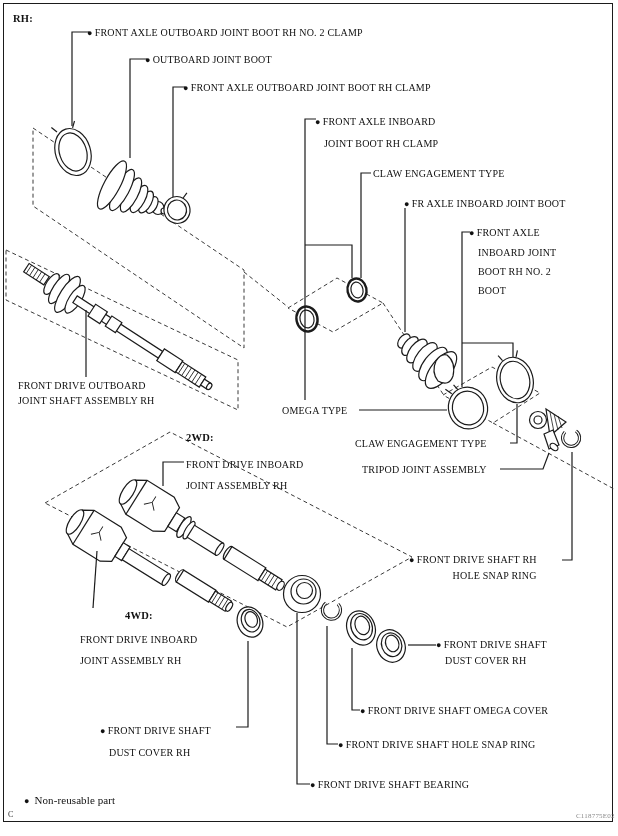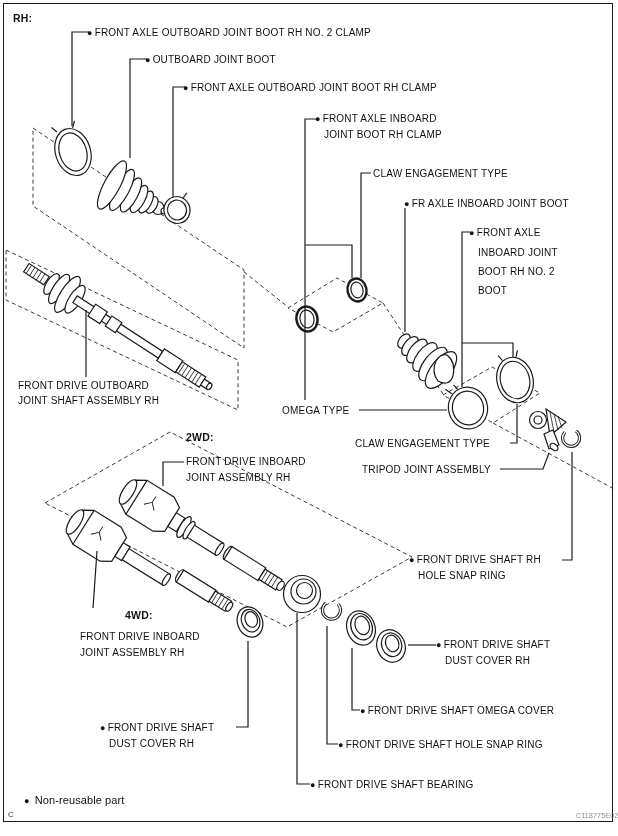--- a/index.html
+++ b/index.html
@@ -1,26 +1,26 @@
 <!DOCTYPE html>
 <html><head>
 <meta charset="utf-8">
 <style>
   html,body{margin:0;padding:0;background:#fff;}
   #page{position:relative;width:618px;height:836px;background:#fff;
-        font-family:Liberation Sans, sans-serif;color:#111;overflow:hidden;}
+        font-family:Liberation Serif, serif;color:#111;overflow:hidden;}
   #frame-border{position:absolute;left:3px;top:3px;width:610px;height:819px;
         border:1.6px solid #1b1b1b;box-sizing:border-box;}
   svg{position:absolute;left:0;top:0;}
   .lbl{position:absolute;font-size:10px;letter-spacing:.2px;line-height:15px;white-space:nowrap;}
   .lbl .ln{display:block;}
   .lbl .ind{padding-left:9px;}
   .bold{font-weight:bold;font-size:10.5px;}
   .lh19{line-height:19px;}
-  .lh16{line-height:16px;}
+  .lh16{line-height:21px;}
   .bullet{display:inline-block;font-size:9px;margin-right:2px;transform:translateY(-0.5px);}
   #legend{position:absolute;left:24px;top:794px;font-size:11px;letter-spacing:.1px;}
   #corner-c{position:absolute;left:8px;top:810px;font-size:8px;color:#333;}
   #fig-code{position:absolute;left:576px;top:812px;font-size:7px;color:#8a8a8a;letter-spacing:.2px;}
 </style>
 </head>
 <body>
 
 <div id="page">
   <div id="frame-border"></div>
@@ -280,21 +280,21 @@
   <div class="lbl lh16" style="left:186px;top:454px;">
     <span class="ln">FRONT DRIVE INBOARD</span>
     <span class="ln">JOINT ASSEMBLY RH</span>
   </div>
 
   <div class="lbl lh16" style="left:80px;top:629px;">
     <span class="ln">FRONT DRIVE INBOARD</span>
     <span class="ln">JOINT ASSEMBLY RH</span>
   </div>
 
-  <div class="lbl" style="left:409px;top:552px;">
+  <div class="lbl" style="left:409px;top:552px;text-align:right;">
     <span class="ln"><span class="bullet">●</span><span>FRONT DRIVE SHAFT RH</span></span>
     <span class="ln ind">HOLE SNAP RING</span>
   </div>
 
   <div class="lbl" style="left:436px;top:637px;">
     <span class="ln"><span class="bullet">●</span><span>FRONT DRIVE SHAFT</span></span>
     <span class="ln ind">DUST COVER RH</span>
   </div>
 
   <div class="lbl lh16" style="left:100px;top:720px;">

